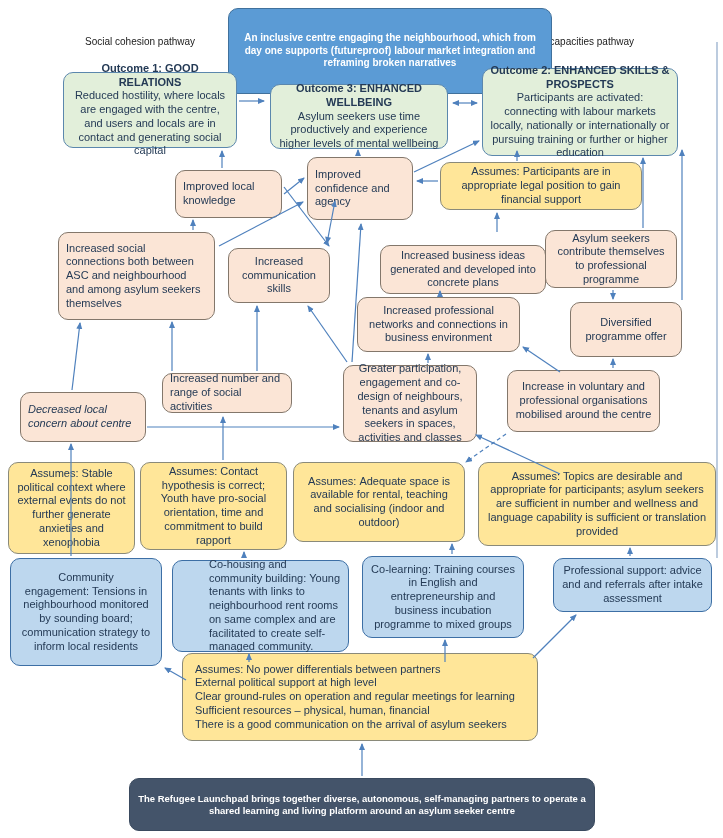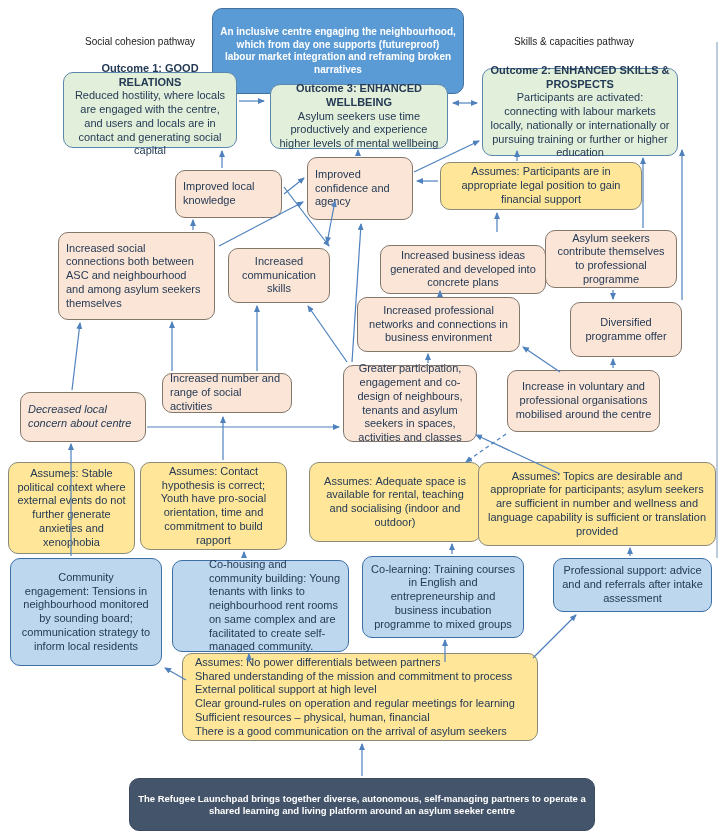--- a/index.html
+++ b/index.html
@@ -22,21 +22,21 @@
   .ln{margin:0;}
 </style>
 </head>
 <body>
 
 <div class="canvas">
 
   <div class="pathway-label" style="left:85px;top:36px;">Social cohesion pathway</div>
   <div class="pathway-label" style="left:514px;top:36px;">Skills &amp; capacities pathway</div>
 
-  <div class="bx goal" style="left:212px;top:8px;width:252px;height:86px;">
+  <div class="bx goal" style="left:228px;top:8px;width:324px;height:86px;">
     <span>An inclusive centre engaging the neighbourhood, which from day one supports (futureproof) labour market integration and reframing broken narratives</span>
   </div>
 
   <div class="bx green ctr" style="left:63px;top:72px;width:174px;height:76px;">
     <span class="ttl">Outcome 1: GOOD RELATIONS</span>
     <span>Reduced hostility, where locals are engaged with the centre, and users and locals are in contact and generating social capital</span>
   </div>
   <div class="bx green ctr" style="left:270px;top:84px;width:178px;height:65px;">
     <span class="ttl">Outcome 3: ENHANCED WELLBEING</span>
     <span>Asylum seekers use time productively and experience higher levels of mental wellbeing</span>
@@ -88,21 +88,21 @@
   <div class="bx peach" style="left:20px;top:392px;width:126px;height:50px;font-style:italic;">
     <span>Decreased local concern about centre</span>
   </div>
 
   <div class="bx yellow ctr" style="left:8px;top:462px;width:127px;height:92px;">
     <div><span class="px">Assumes:</span><span>Stable political context where external events do not further generate anxieties and xenophobia</span></div>
   </div>
   <div class="bx yellow ctr" style="left:140px;top:462px;width:147px;height:88px;">
     <div><span class="px">Assumes:</span><span>Contact hypothesis is correct; Youth have pro-social orientation, time and commitment to build rapport</span></div>
   </div>
-  <div class="bx yellow ctr" style="left:293px;top:462px;width:172px;height:80px;margin-left:16px;">
+  <div class="bx yellow ctr" style="left:293px;top:462px;width:172px;height:80px;">
     <div><span class="px">Assumes:</span><span>Adequate space is available for rental, teaching and socialising (indoor and outdoor)</span></div>
   </div>
   <div class="bx yellow ctr" style="left:478px;top:462px;width:238px;height:84px;">
     <div><span class="px">Assumes:</span><span>Topics are desirable and appropriate for participants; asylum seekers are sufficient in number and wellness and language capability is sufficient or translation provided</span></div>
   </div>
 
   <div class="bx blue ctr" style="left:10px;top:558px;width:152px;height:108px;">
     <div><span class="px">Community engagement:</span><span>Tensions in neighbourhood monitored by sounding board; communication strategy to inform local residents</span></div>
   </div>
   <div class="bx blue" style="left:172px;top:560px;width:177px;height:92px;padding-left:36px;">
@@ -110,21 +110,20 @@
   </div>
   <div class="bx blue ctr" style="left:362px;top:556px;width:162px;height:82px;">
     <div><span class="px">Co-learning:</span><span>Training courses in English and entrepreneurship and business incubation programme to mixed groups</span></div>
   </div>
   <div class="bx blue ctr" style="left:553px;top:558px;width:159px;height:54px;">
     <div><span class="px">Professional support:</span><span>advice and and referrals after intake assessment</span></div>
   </div>
 
   <div class="bx yellow" style="left:182px;top:653px;width:356px;height:88px;padding:6px 12px;">
     <div class="ln"><span class="px">Assumes:</span><span>No power differentials between partners</span></div>
-    <div class="ln">Shared understanding of the mission and commitment to process</div>
     <div class="ln">External political support at high level</div>
     <div class="ln">Clear ground-rules on operation and regular meetings for learning</div>
     <div class="ln">Sufficient resources – physical, human, financial</div>
     <div class="ln">There is a good communication on the arrival of asylum seekers</div>
   </div>
 
   <div class="bx navy" style="left:129px;top:778px;width:466px;height:53px;">
     <span>The Refugee Launchpad brings together diverse, autonomous, self-managing partners to operate a shared learning and living platform around an asylum seeker centre</span>
   </div>
 

